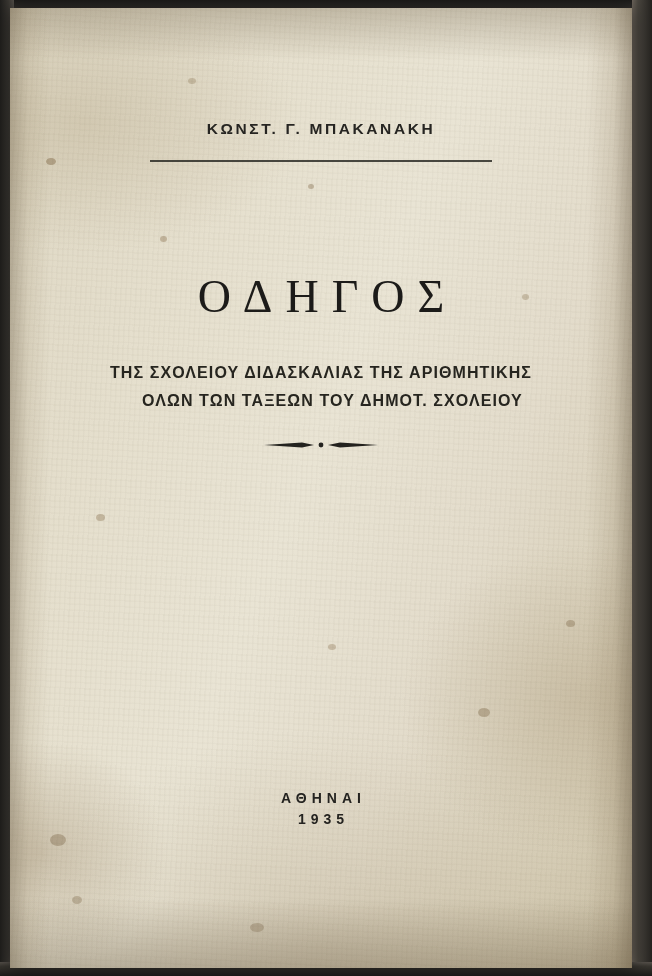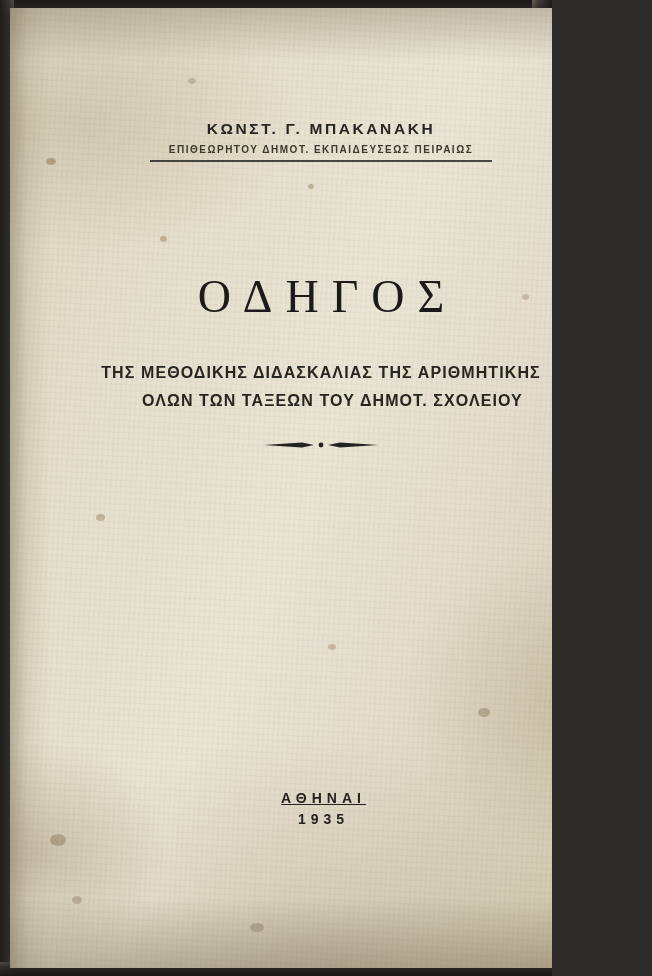--- a/index.html
+++ b/index.html
@@ -9,21 +9,21 @@
   }
   body {
     width: 652px;
     height: 976px;
     overflow: hidden;
     font-family: "Liberation Sans", sans-serif;
   }
 
   #page {
     position: relative;
-    width: 552px;
+    width: 652px;
     height: 976px;
     overflow: hidden;
     background: #3a3732;
   }
 
   
   .bg-left {
     position: absolute;
     left: 0; top: 0;
     width: 14px; height: 976px;
@@ -194,21 +194,20 @@
 
   .city {
     position: absolute;
     left: 0; right: 0;
     top: 782px;
     font-size: 14px;
     letter-spacing: 5px;
     font-weight: bold;
     color: #242320;
     text-indent: 5px;
-    text-decoration: underline;
   }
   .year {
     position: absolute;
     left: 0; right: 0;
     top: 803px;
     font-size: 14px;
     letter-spacing: 5px;
     font-weight: bold;
     color: #242320;
     text-indent: 5px;
@@ -243,27 +242,26 @@
 
     <div class="edge-top"></div>
     <div class="edge-left"></div>
     <div class="edge-right"></div>
     <div class="edge-bottom"></div>
 
     <div class="content">
 
       <div class="author">ΚΩΝΣΤ. Γ. ΜΠΑΚΑΝΑΚΗ</div>
 
-      <div class="subauthor">ΕΠΙΘΕΩΡΗΤΟΥ ΔΗΜΟΤ. ΕΚΠΑΙΔΕΥΣΕΩΣ ΠΕΙΡΑΙΩΣ</div>
 
       <div class="rule"></div>
 
       <div class="maintitle">ΟΔΗΓΟΣ</div>
 
-      <div class="sub1">ΤΗΣ ΜΕΘΟΔΙΚΗΣ ΔΙΔΑΣΚΑΛΙΑΣ ΤΗΣ ΑΡΙΘΜΗΤΙΚΗΣ</div>
+      <div class="sub1">ΤΗΣ ΣΧΟΛΕΙΟΥ ΔΙΔΑΣΚΑΛΙΑΣ ΤΗΣ ΑΡΙΘΜΗΤΙΚΗΣ</div>
 
       <div class="sub2">ΟΛΩΝ ΤΩΝ ΤΑΞΕΩΝ ΤΟΥ ΔΗΜΟΤ. ΣΧΟΛΕΙΟΥ</div>
 
       <div class="ornament">
         <svg width="118" height="14" viewBox="0 0 118 14" xmlns="http://www.w3.org/2000/svg">
           <path d="M2 7 L40 4.6 L52 7 L40 9.4 Z" fill="#23221e"></path>
           <path d="M116 7 L78 4.6 L66 7 L78 9.4 Z" fill="#23221e"></path>
           <circle cx="59" cy="7" r="2.4" fill="#23221e"></circle>
         </svg>
       </div>

